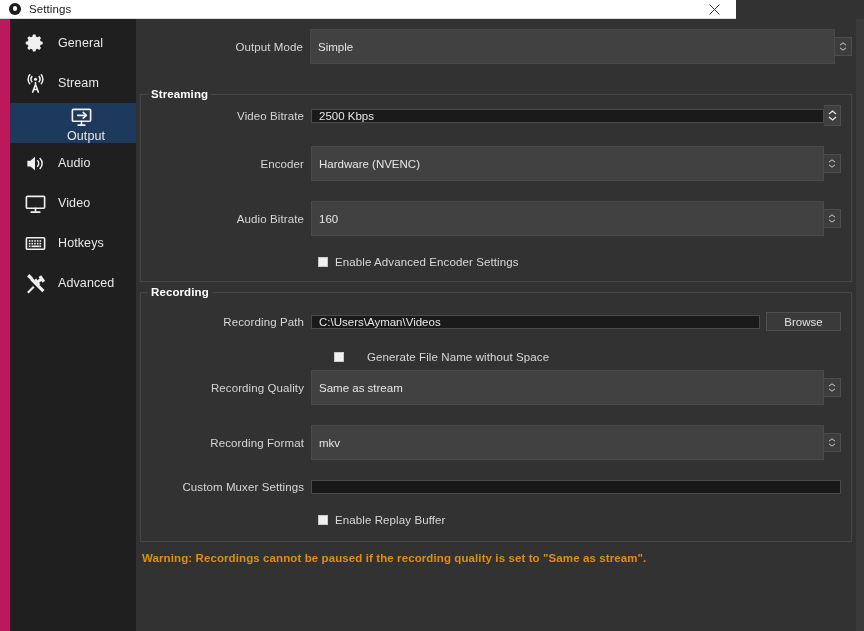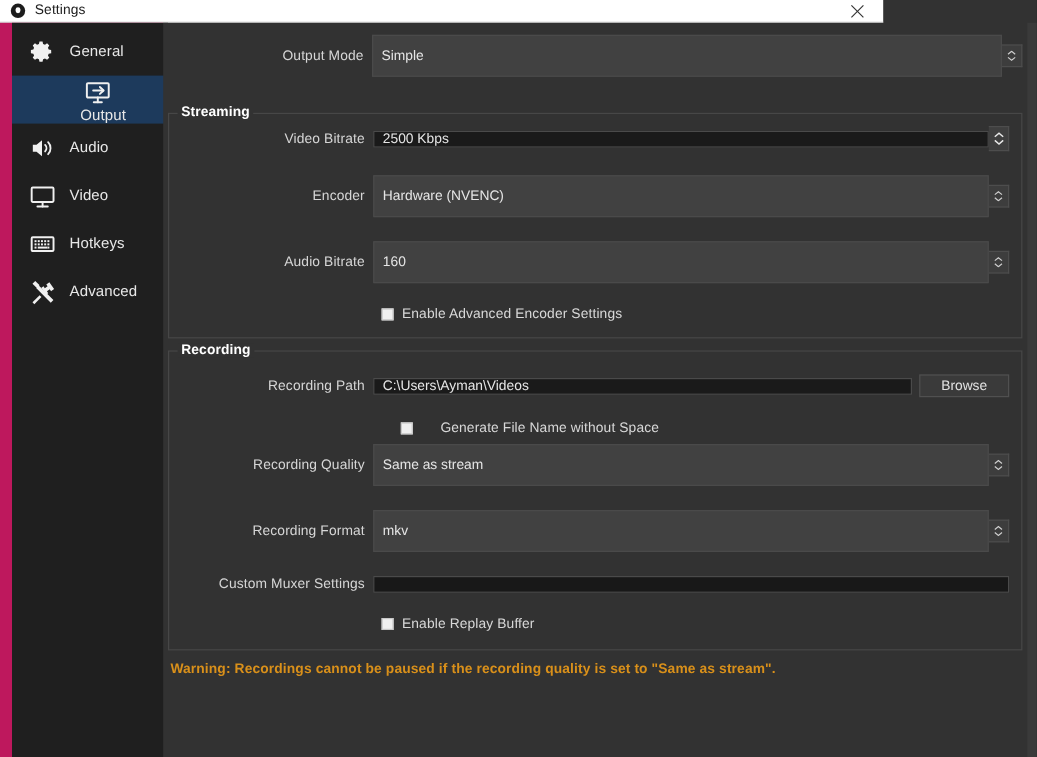--- a/index.html
+++ b/index.html
@@ -222,20 +222,31 @@
       <div class="nav-item">
         <span class="nav-icon">
           <svg width="22" height="22" viewBox="0 0 24 24" fill="#f0f0f0">
             <path d="M12 8.2a3.8 3.8 0 1 0 0 7.6 3.8 3.8 0 0 0 0-7.6zm0 5.9a2.1 2.1 0 1 1 0-4.2 2.1 2.1 0 0 1 0 4.2z"></path>
             <path d="M20.4 13.4l-.1-2.8-2.2-.5-.7-1.7 1.2-1.9-2-2-1.9 1.2-1.7-.7-.5-2.2h-2.8l-.5 2.2-1.7.7-1.9-1.2-2 2 1.2 1.9-.7 1.7-2.2.5v2.8l2.2.5.7 1.7-1.2 1.9 2 2 1.9-1.2 1.7.7.5 2.2h2.8l.5-2.2 1.7-.7 1.9 1.2 2-2-1.2-1.9.7-1.7z"></path>
           </svg>
         </span>
         <span class="nav-label">General</span>
       </div>
 
+      <div class="nav-item">
+        <span class="nav-icon">
+          <svg width="23" height="23" viewBox="0 0 24 24" fill="none" stroke="#f0f0f0" stroke-width="1.6">
+            <circle cx="12" cy="7.5" r="1.6" fill="#f0f0f0" stroke="none"></circle>
+            <path d="M8.6 4.3a4.8 4.8 0 0 0 0 6.4M15.4 4.3a4.8 4.8 0 0 1 0 6.4"></path>
+            <path d="M6.3 2.3a7.8 7.8 0 0 0 0 10.4M17.7 2.3a7.8 7.8 0 0 1 0 10.4"></path>
+            <path d="M12 11v3.5M9 21l3-8 3 8M10 18.2h4" stroke-linecap="round"></path>
+          </svg>
+        </span>
+        <span class="nav-label">Stream</span>
+      </div>
 
       <div class="nav-item selected">
         <span class="nav-icon">
           <svg width="23" height="23" viewBox="0 0 24 24" fill="none" stroke="#f0f0f0" stroke-width="1.7">
             <rect x="2.5" y="4.5" width="19" height="12.5" rx="1"></rect>
             <path d="M8.5 21h7" stroke-linecap="round"></path>
             <path d="M12 17v4" stroke-linecap="round"></path>
             <path d="M8 10.8h8.5" stroke-linecap="round"></path>
             <path d="M13.8 7.8l3.3 3-3.3 3" stroke-linecap="round" stroke-linejoin="round"></path>
           </svg>

